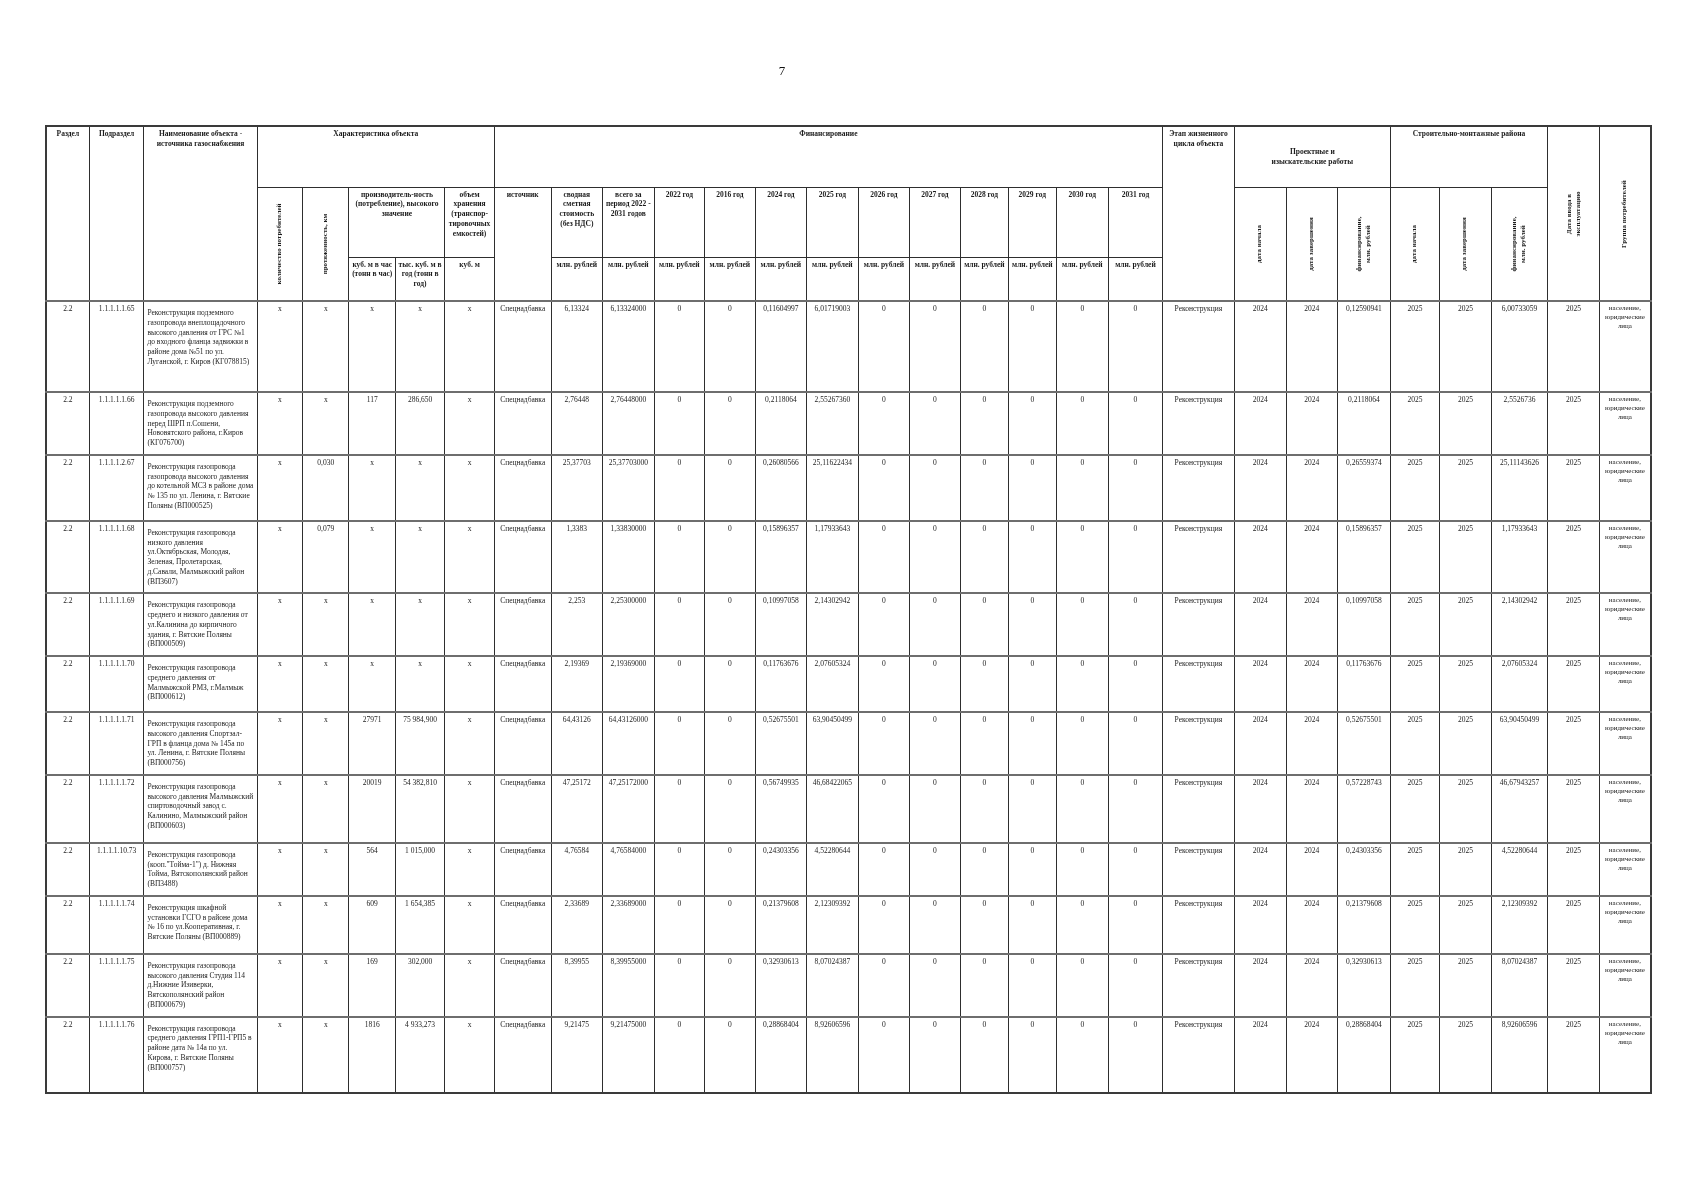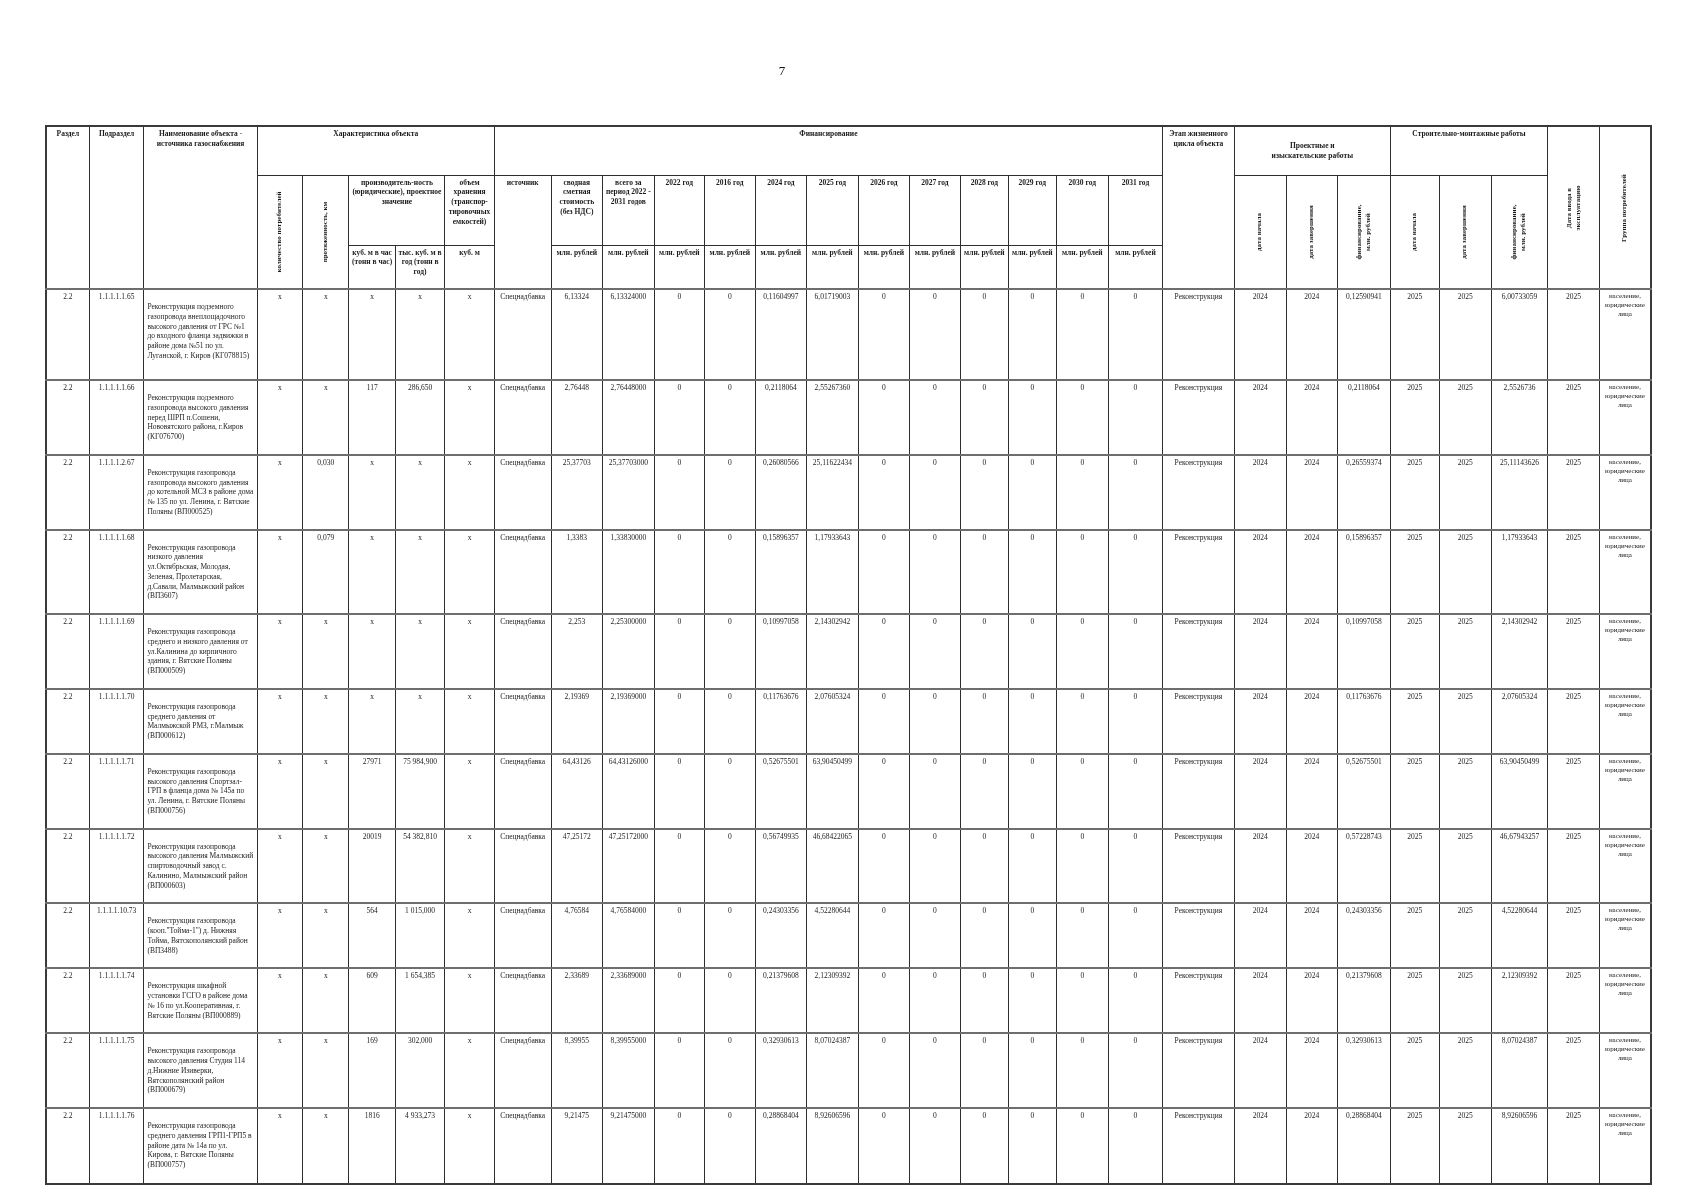--- a/index.html
+++ b/index.html
@@ -28,23 +28,23 @@
   thead tr.hr-c { height:44px;padding-left:16px; }
   thead th.vcell { position:relative; overflow:hidden; }
   .vt {
     position:absolute; left:50%; top:50%;
     transform:translate(-50%,-50%) rotate(-90deg);
     font-size:7px; font-weight:bold; line-height:1.35;
     width:110px; text-align:center;
   }
   .vt-wrap  { width:56px; }
   .vt-tall  { width:130px; }
-  .hdr-narrow { max-width:100px; margin:12px auto; }
+  .hdr-narrow { max-width:100px; margin:18px auto; }
   tbody td { border-top:2px solid #6e6e6e; }
-  tbody td.name-cell { text-align:left; padding:12px 3px; }
+  tbody td.name-cell { text-align:left; padding:6px 3px; }
   tbody td.group-cell { font-size:7px; }
   tbody tr:nth-child(1)  { height:91px; }
   tbody tr:nth-child(2)  { height:60px; }
   tbody tr:nth-child(3)  { height:66px; }
   tbody tr:nth-child(4)  { height:70px; }
   tbody tr:nth-child(5)  { height:60px; }
   tbody tr:nth-child(6)  { height:56px; }
   tbody tr:nth-child(7)  { height:61px; }
   tbody tr:nth-child(8)  { height:68px; }
   tbody tr:nth-child(9)  { height:52px; }
@@ -94,36 +94,36 @@
     <tr class="hr-a">
       <th rowspan="3">Раздел</th>
       <th rowspan="3">Подраздел</th>
       <th rowspan="3">Наименование объекта - источника газоснабжения</th>
       <th colspan="5">Характеристика объекта</th>
       <th colspan="13">Финансирование</th>
       <th rowspan="3">Этап жизненного цикла объекта</th>
       <th colspan="3">
           <div class="hdr-narrow">Проектные и изыскательские работы</div>
         </th>
-      <th colspan="3">Строительно-монтажные работы</th>
+      <th colspan="3">Строительно-монтажные района</th>
       <th rowspan="3" class="vcell">
           <div class="vt vt-wrap">Дата ввода в эксплуатацию</div>
         </th>
       <th rowspan="3" class="vcell">
           <div class="vt vt-tall">Группа потребителей</div>
         </th>
     </tr>
     <tr class="hr-b">
       <th rowspan="2" class="vcell">
           <div class="vt">количество потребителей</div>
         </th>
       <th rowspan="2" class="vcell">
           <div class="vt">протяженность, км</div>
         </th>
-      <th colspan="2">производитель-ность (юридические), проектное значение</th>
+      <th colspan="2">производитель-ность (потребление), высокого значение</th>
       <th>объем хранения (транспор-тировочных емкостей)</th>
       <th rowspan="2">источник</th>
       <th>сводная сметная стоимость (без НДС)</th>
       <th>всего за период 2022 - 2031 годов</th>
       <th>2022 год</th>
       <th>2016 год</th>
       <th>2024 год</th>
       <th>2025 год</th>
       <th>2026 год</th>
       <th>2027 год</th>

